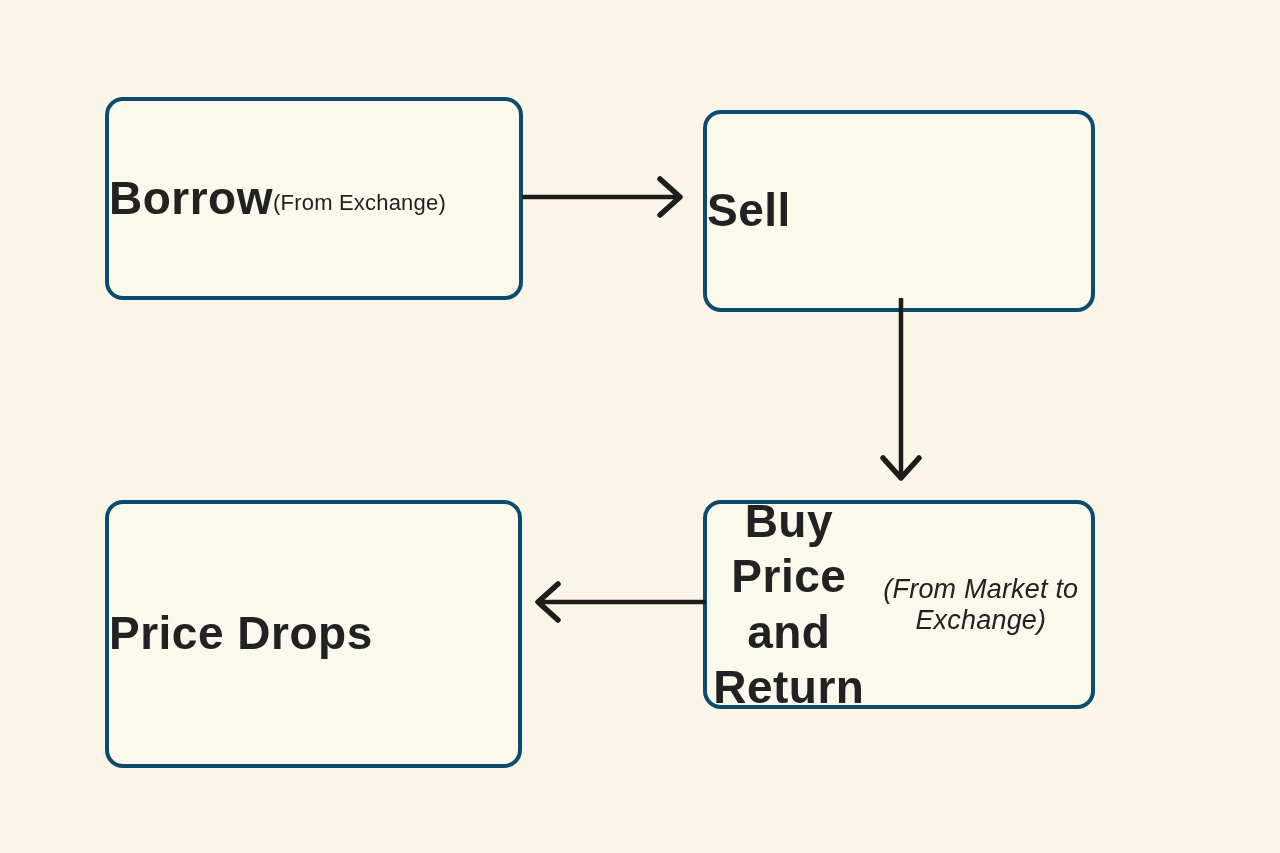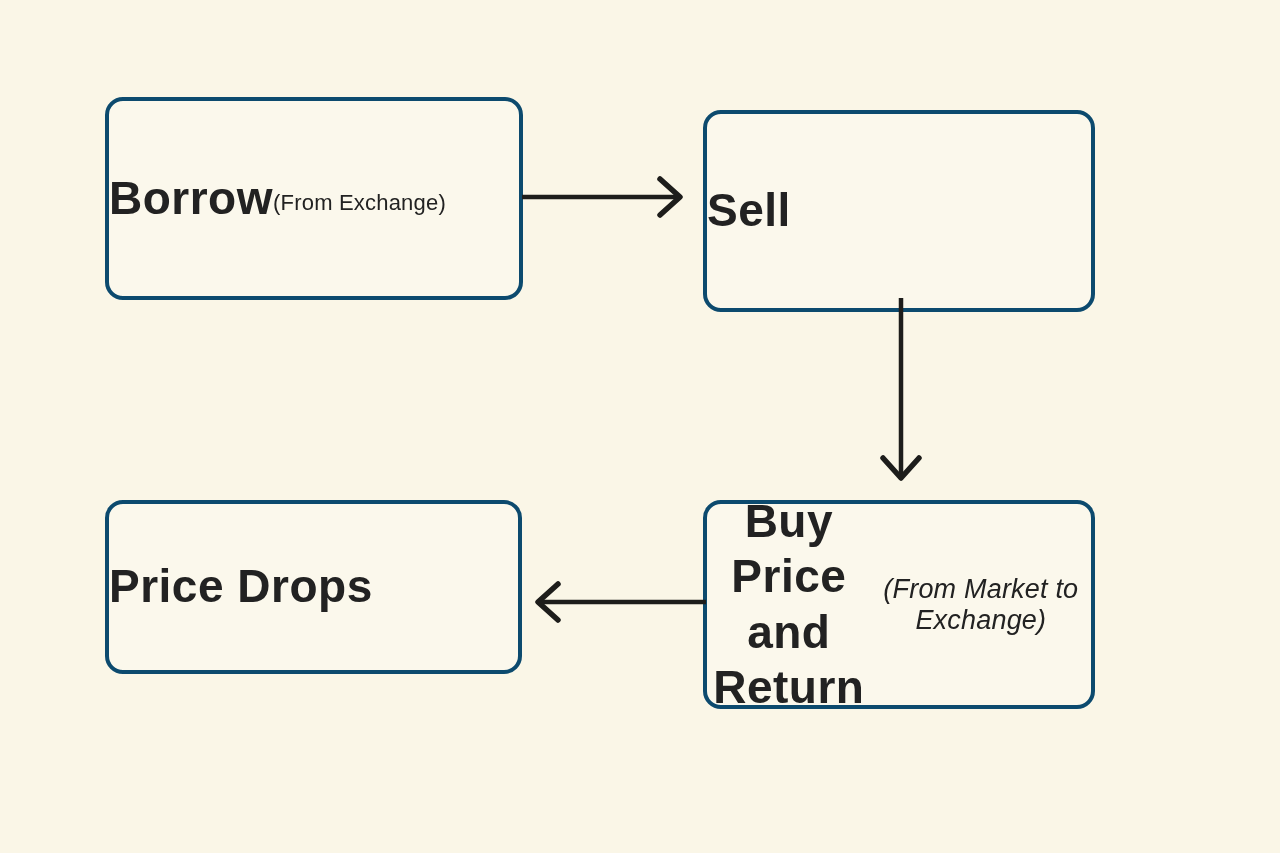--- a/index.html
+++ b/index.html
@@ -35,21 +35,21 @@
   }
   .node .sublabel {
     font-size: 22px;
     font-weight: normal;
     margin-top: 9px;
     letter-spacing: 0.2px;
   }
   .node-borrow      { left: 105px; top: 97px;  width: 418px; height: 203px; }
   .node-sell        { left: 703px; top: 97px;  width: 392px; height: 202px; margin-top: 13px; }
   .node-buyback     { left: 703px; top: 500px; width: 392px; height: 209px; }
-  .node-pricedrops  { left: 105px; top: 500px; width: 417px; height: 174px; }
+  .node-pricedrops  { left: 105px; top: 500px; width: 417px; height: 268px; }
   .node-buyback .sublabel { font-size: 27px; margin-top: 0; font-style: italic; }
   .arrow {
     position: absolute;
   }
   .arrow-borrow-sell   { left: 520px; top: 172px; }
   .arrow-sell-buyback  { left: 876px; top: 298px; }
   .arrow-buyback-price { left: 528px; top: 577px; }
 </style>
 </head>
 <body>

